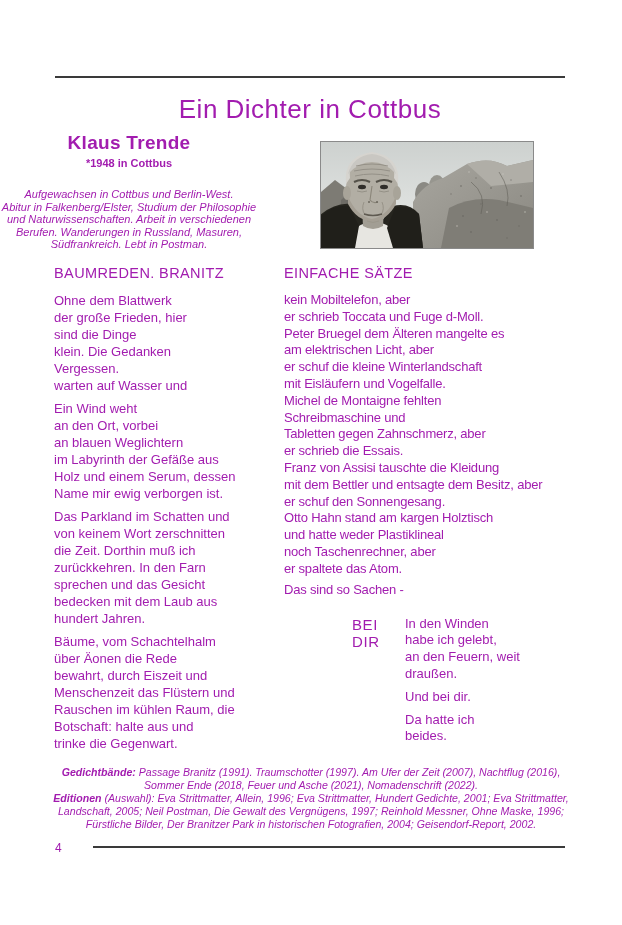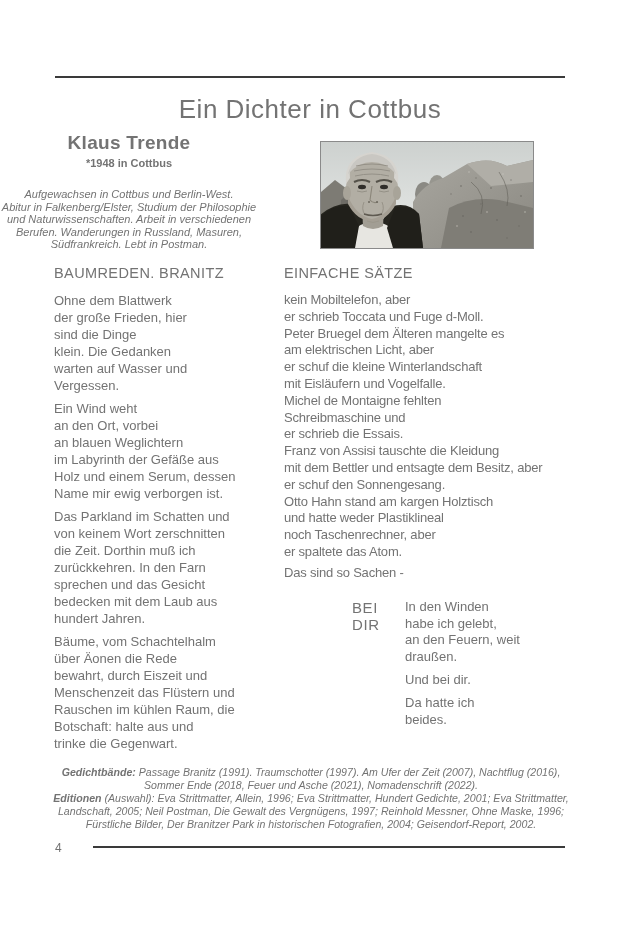--- a/index.html
+++ b/index.html
@@ -1,18 +1,18 @@
 <!DOCTYPE html>
 <html><head>
 <meta charset="utf-8">
 <style>
   html,body{margin:0;padding:0;background:#fff;}
   .page{
     position:relative;width:606px;height:925px;background:#ffffff;
-    font-family:"Liberation Sans","DejaVu Sans",sans-serif;color:#737373;
+    font-family:"Liberation Sans","DejaVu Sans",sans-serif;color:#a21caf;
     overflow:hidden;
     text-decoration:underline;
   }
   .top-rule{position:absolute;left:55px;top:76px;width:510px;height:2px;background:#3a3a3a;}
   .title{position:absolute;left:55px;top:94px;width:510px;text-align:center;
     font-size:26px;font-weight:normal;letter-spacing:.5px;}
   .name-block{position:absolute;right:337px;top:132px;width:280px;text-align:center;}
   .author-name{font-size:19px;font-weight:bold;letter-spacing:.3px;}
   .author-born{font-size:11px;font-weight:bold;margin-top:3px;}
   .bio{margin-top:19px;font-style:italic;font-size:11px;line-height:12.6px;}
@@ -148,22 +148,22 @@
   </div>
 
   <div class="col col-left">
     <div class="col-heading">BAUMREDEN. BRANITZ</div>
     <div class="poem">
         <div class="stanza">
           <div class="line">Ohne dem Blattwerk</div>
           <div class="line">der große Frieden, hier</div>
           <div class="line">sind die Dinge</div>
           <div class="line">klein. Die Gedanken</div>
+          <div class="line">Vergessen.</div>
           <div class="line">warten auf Wasser und</div>
-          <div class="line">Vergessen.</div>
         </div>
         <div class="stanza">
           <div class="line">Ein Wind weht</div>
           <div class="line">an den Ort, vorbei</div>
           <div class="line">an blauen Weglichtern</div>
           <div class="line">im Labyrinth der Gefäße aus</div>
           <div class="line">Holz und einem Serum, dessen</div>
           <div class="line">Name mir ewig verborgen ist.</div>
         </div>
         <div class="stanza">
@@ -191,20 +191,21 @@
     <div class="col-heading">EINFACHE SÄTZE</div>
     <div class="poem">
         <div class="line">kein Mobiltelefon, aber</div>
         <div class="line">er schrieb Toccata und Fuge d-Moll.</div>
         <div class="line">Peter Bruegel dem Älteren mangelte es</div>
         <div class="line">am elektrischen Licht, aber</div>
         <div class="line">er schuf die kleine Winterlandschaft</div>
         <div class="line">mit Eisläufern und Vogelfalle.</div>
         <div class="line">Michel de Montaigne fehlten</div>
         <div class="line">Schreibmaschine und</div>
+        <div class="line">Tabletten gegen Zahnschmerz, aber</div>
         <div class="line">er schrieb die Essais.</div>
         <div class="line">Franz von Assisi tauschte die Kleidung</div>
         <div class="line">mit dem Bettler und entsagte dem Besitz, aber</div>
         <div class="line">er schuf den Sonnengesang.</div>
         <div class="line">Otto Hahn stand am kargen Holztisch</div>
         <div class="line">und hatte weder Plastiklineal</div>
         <div class="line">noch Taschenrechner, aber</div>
         <div class="line">er spaltete das Atom.</div>
       </div>
     <div class="closing-line">Das sind so Sachen -</div>

